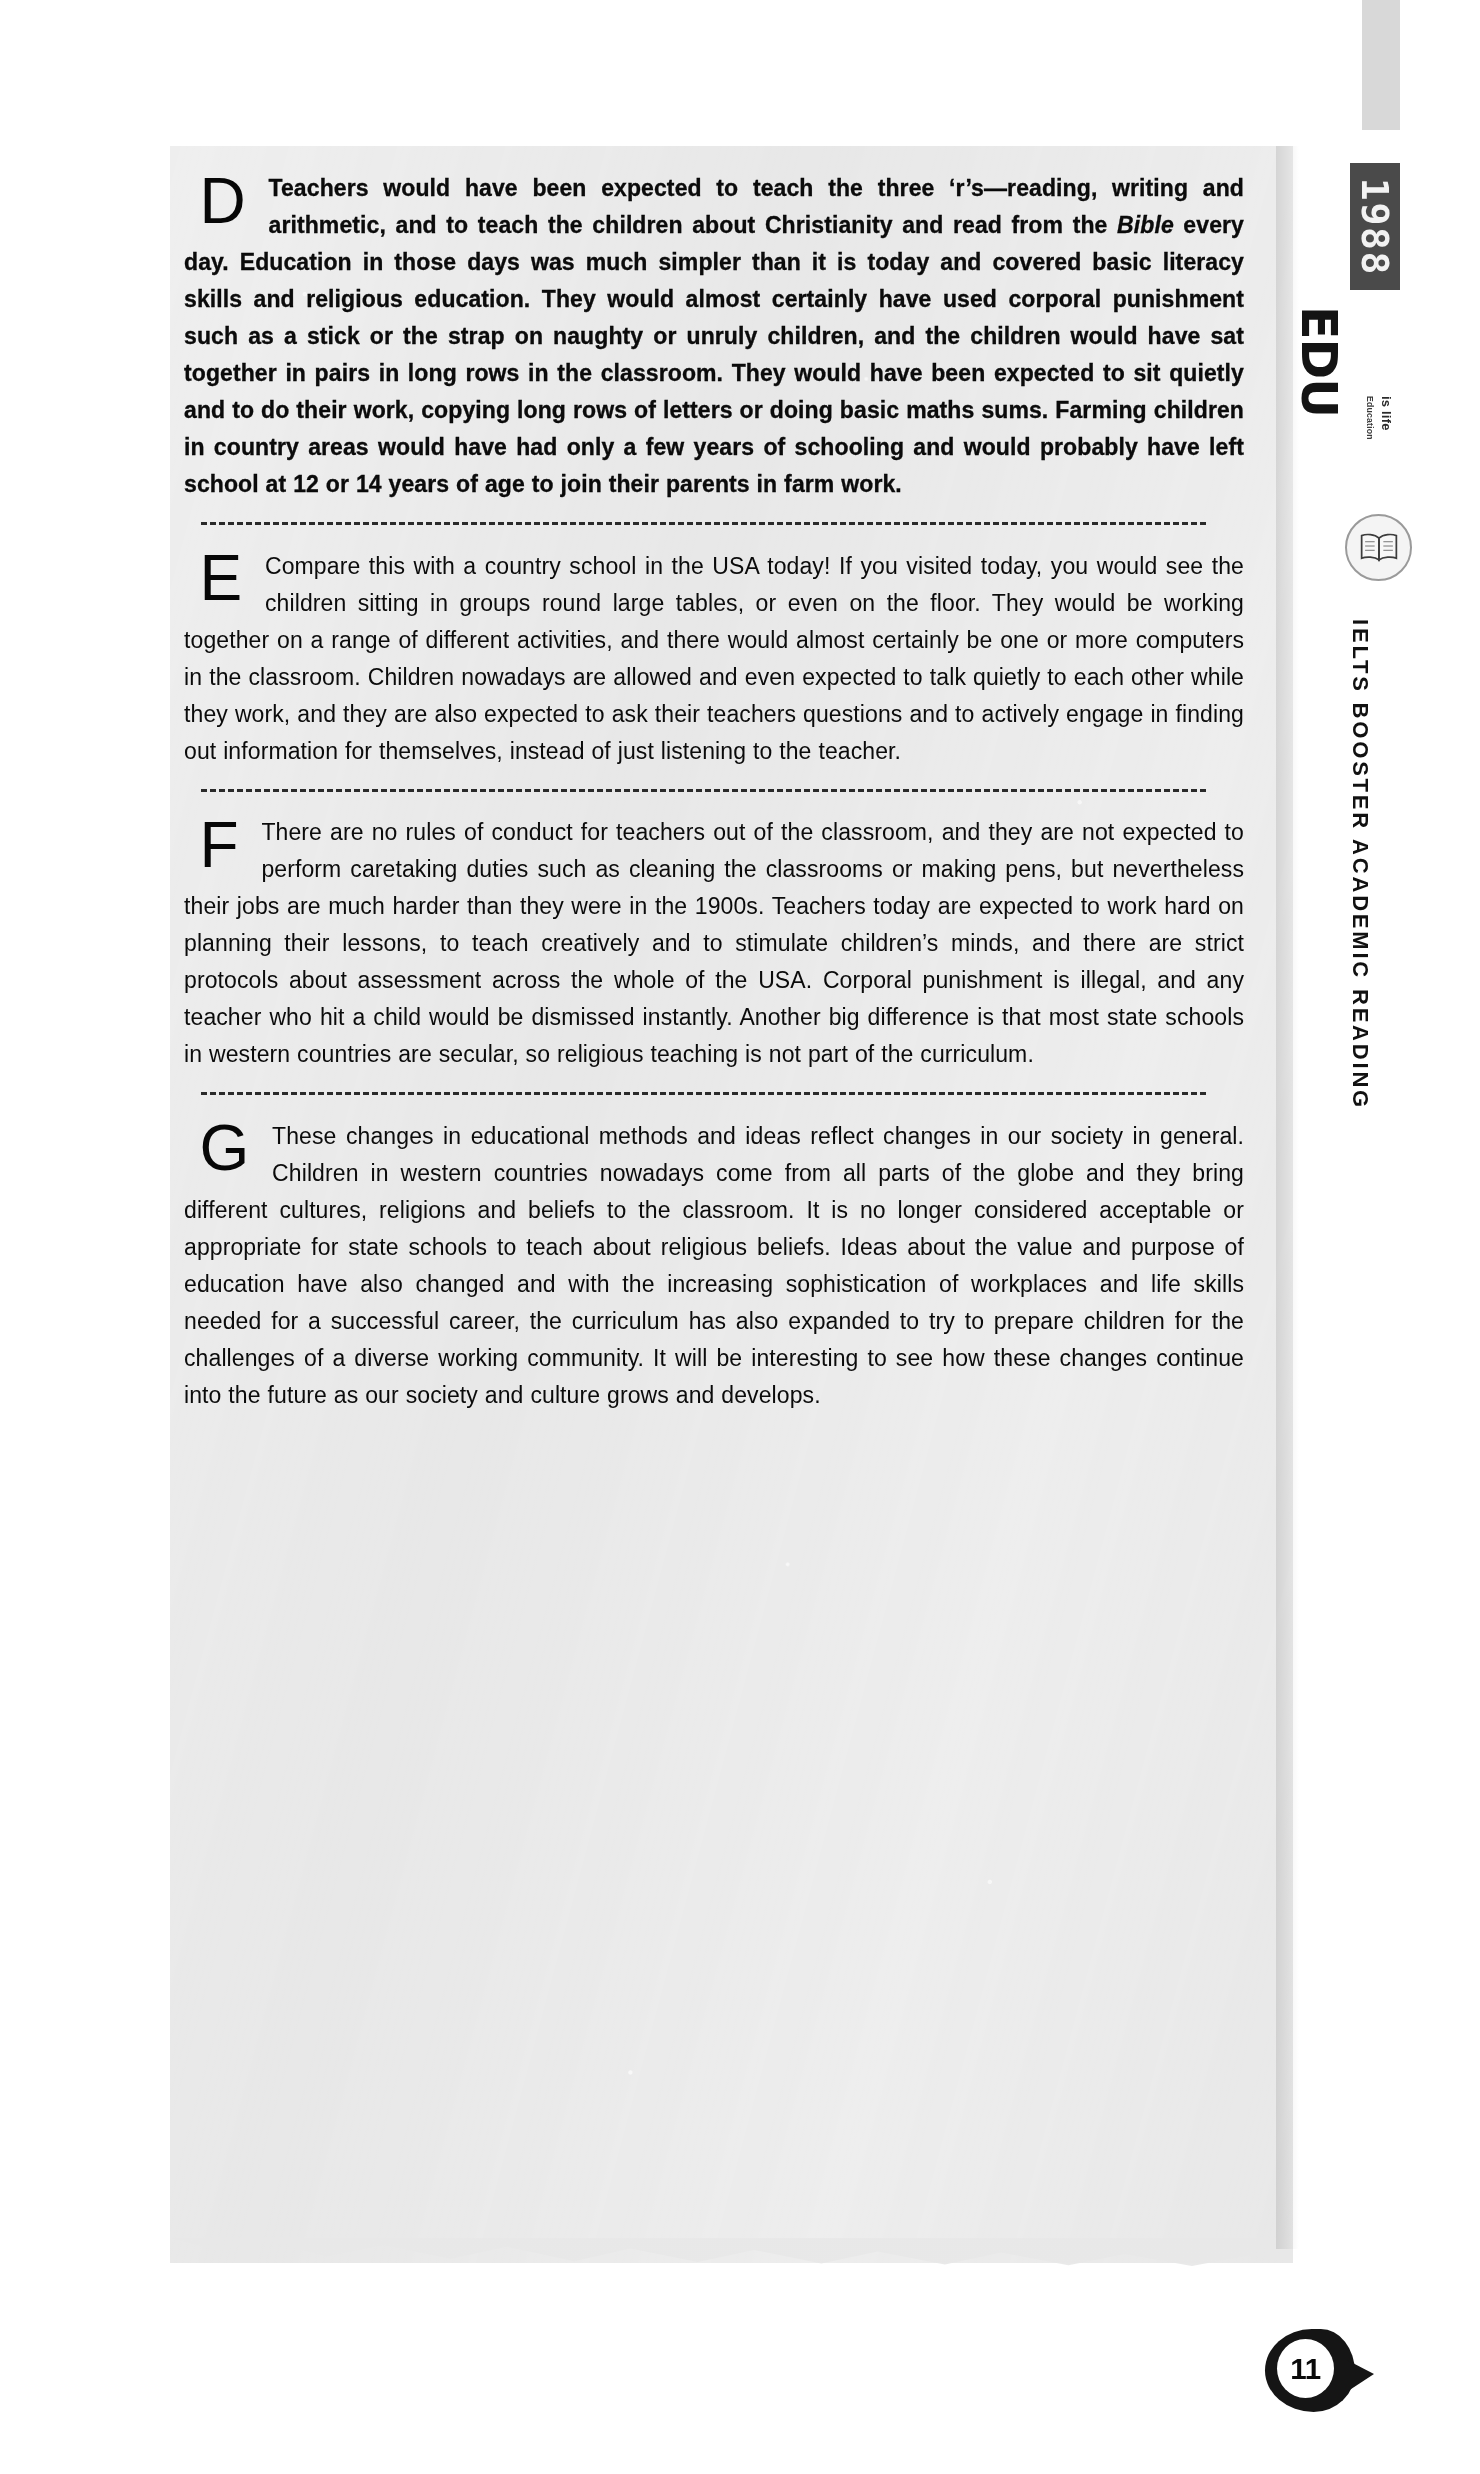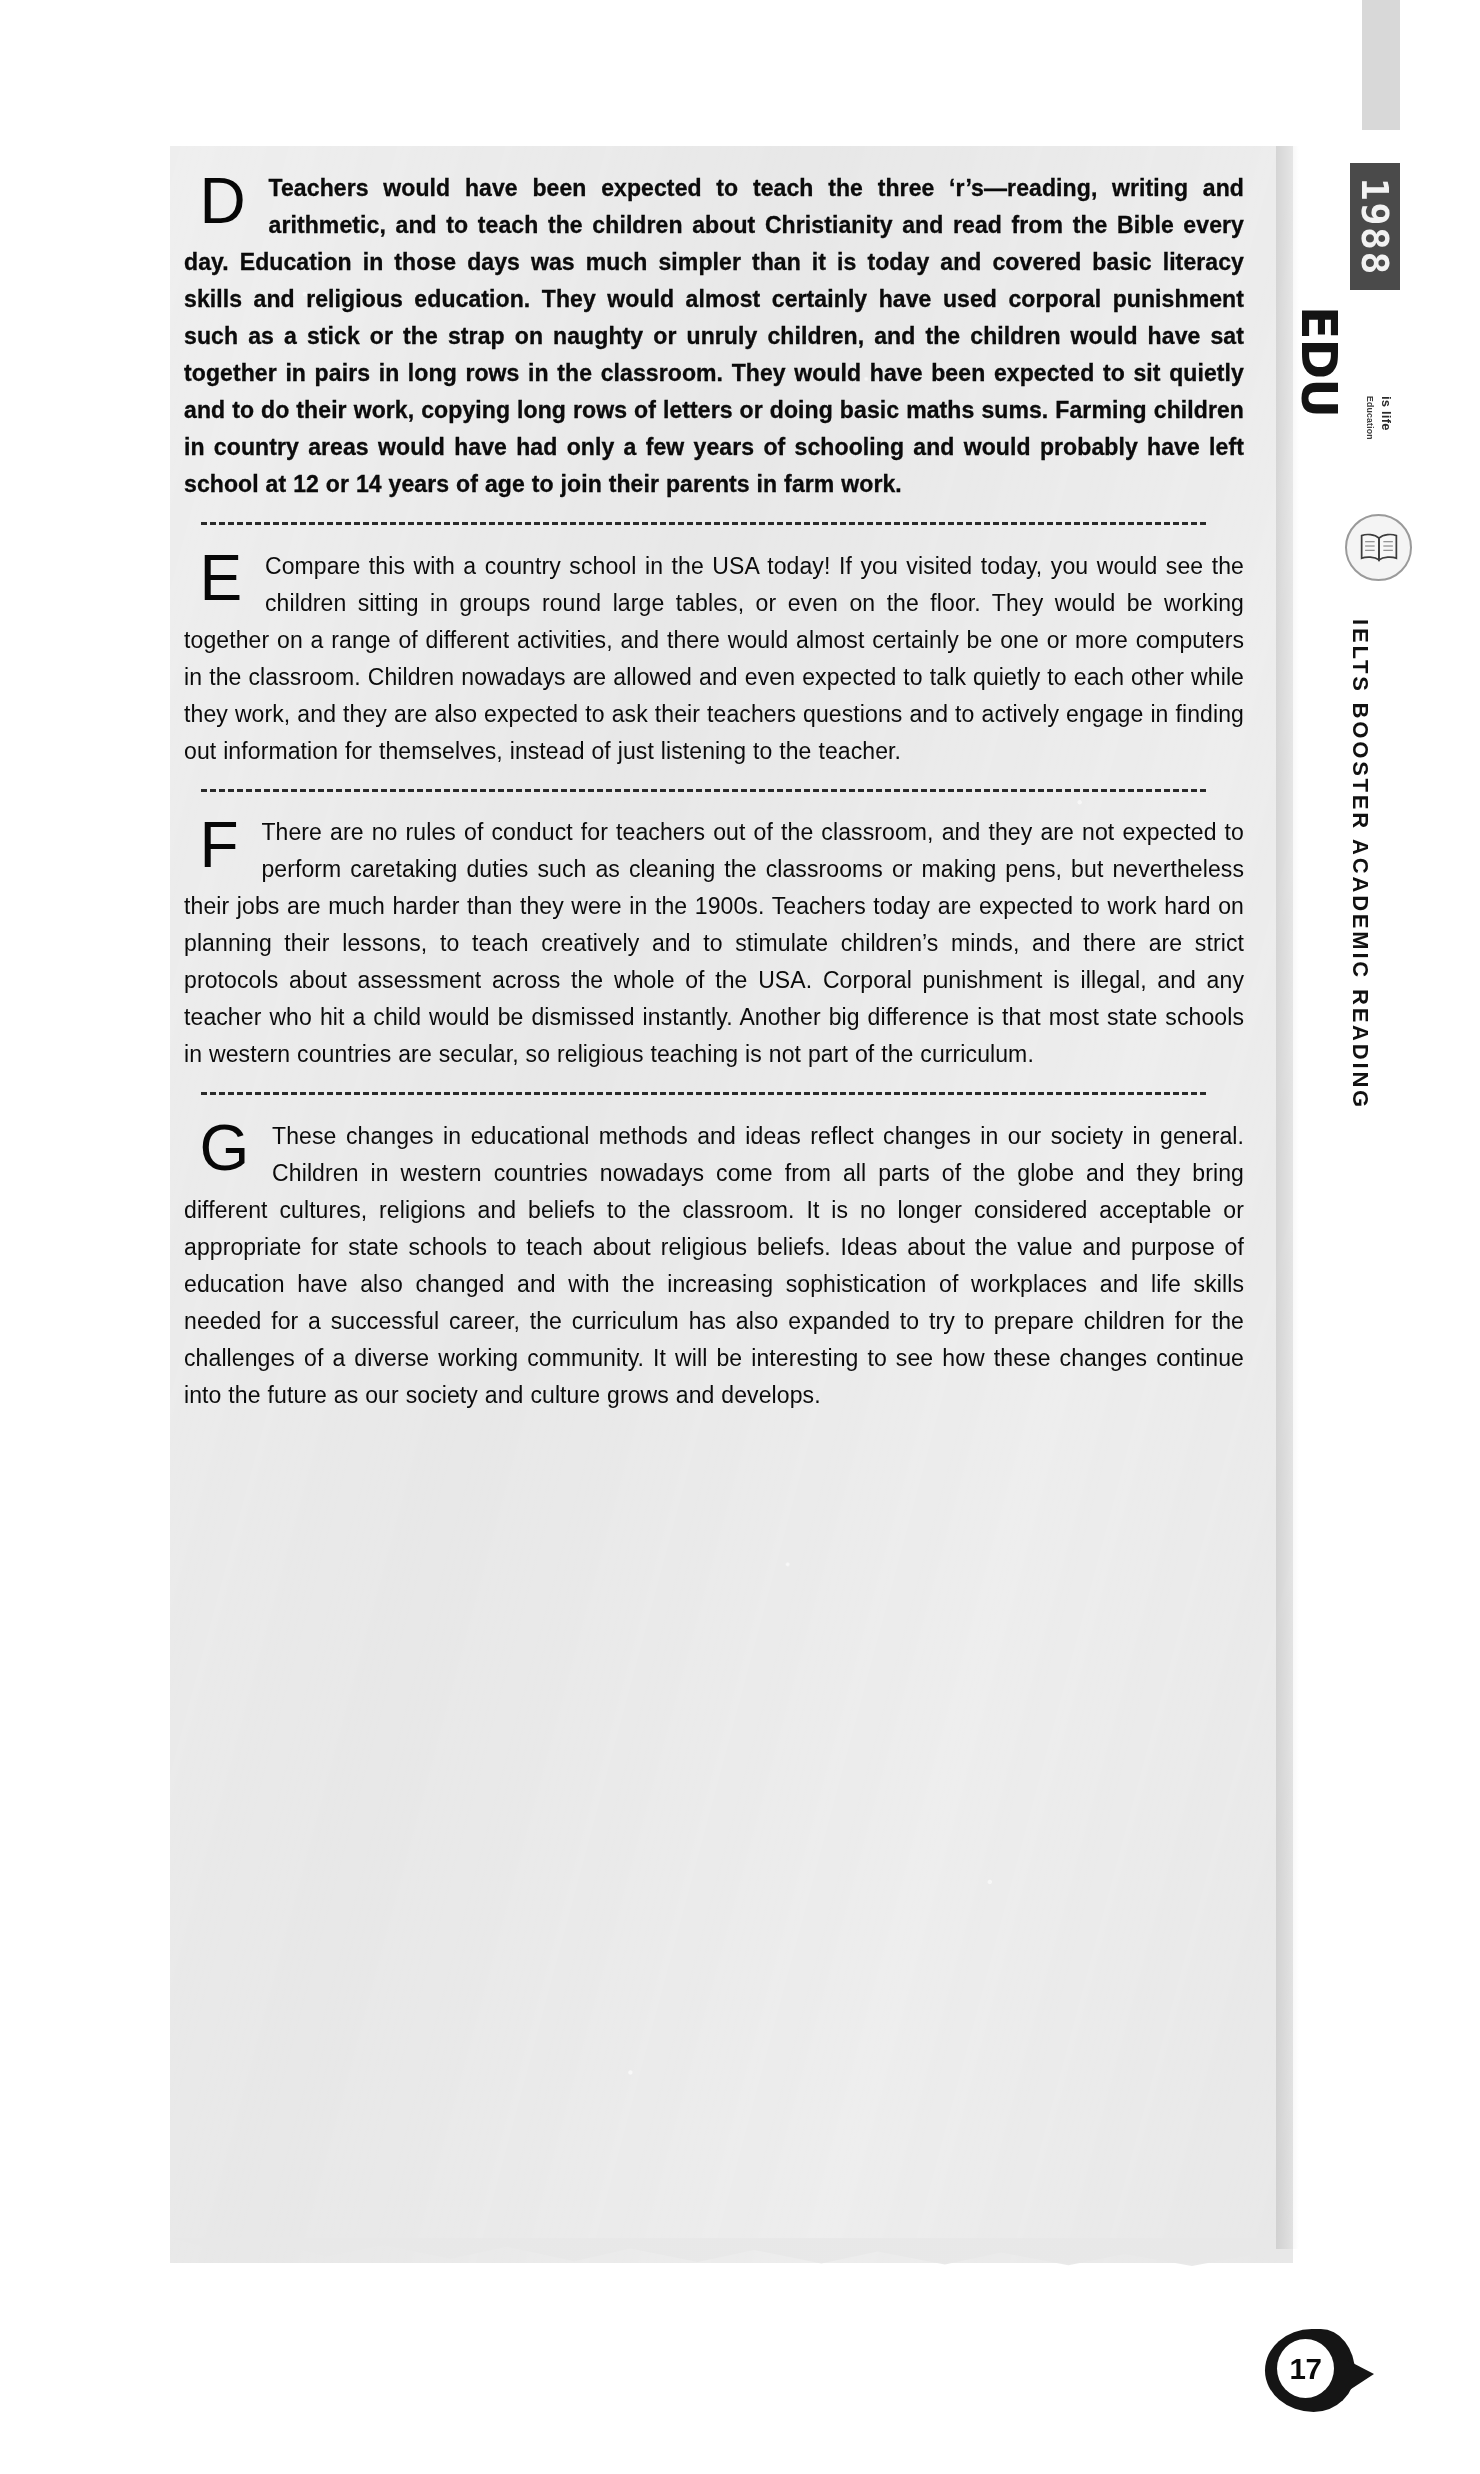--- a/index.html
+++ b/index.html
@@ -96,21 +96,21 @@
   }
   .para-letter {
     float: left;
     font-size: 64px;
     line-height: 54px;
     font-weight: 400;
     margin: 3.5px 22.6px 0 15.6px;
     color: #070707;
     font-family: "Liberation Sans", sans-serif;
   }
-  .para .ital { }
+  .para .ital { font-style: italic; }
 
   
   #para-D .para-body {
     font-weight: 700;
     -webkit-text-stroke: 0.3px #000;
   }
   #para-D .para-letter { font-weight: 400; }
 
   .sep {
     border: none;
@@ -337,16 +337,16 @@
       <line x1="28" y1="20" x2="39" y2="20" stroke="#8d8d8d" stroke-width="1.4"></line>
     </svg>
   </div>
 
   <div id="series-title">IELTS BOOSTER ACADEMIC READING</div>
 </div>
 
 <div id="page-number">
   <div class="blob"></div>
   <div class="inner">
-    <span>17</span>
+    <span>11</span>
   </div>
 </div>
 
 
 </body></html>

